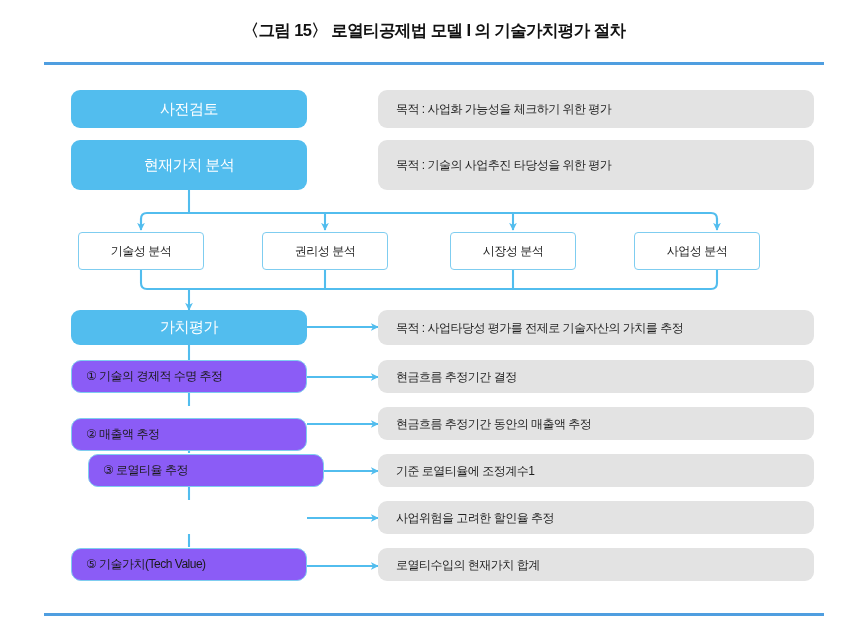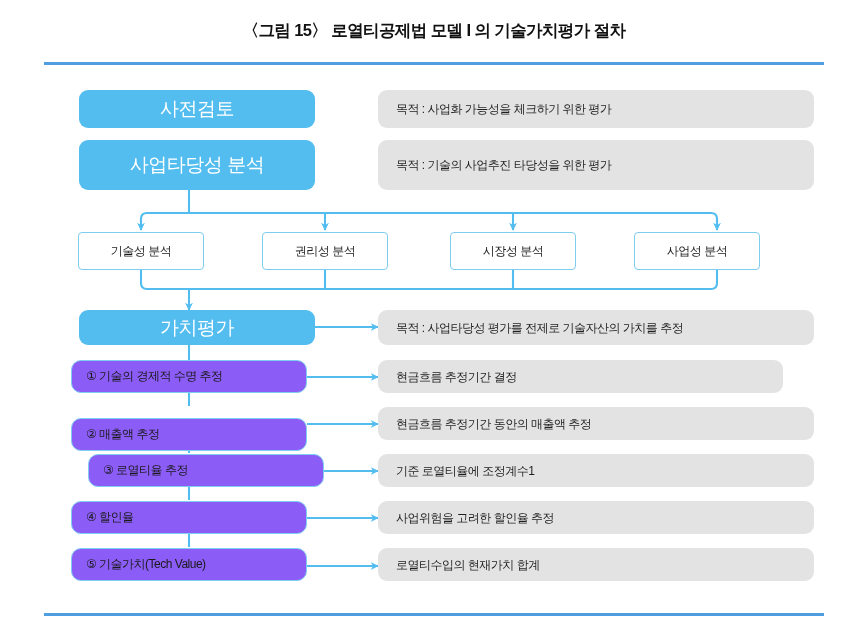--- a/index.html
+++ b/index.html
@@ -67,22 +67,21 @@
     letter-spacing: -0.5px;
     white-space: pre-line;
   }
 
   .node-blue {
     background: #52bdee;
     color: #ffffff;
     border-radius: 9px;
     justify-content: center;
     text-align: center;
-    font-size: 19px;
-    margin-left: 8px;
+    font-size: 15px;
   }
 
   .node-white {
     background: #ffffff;
     border: 1.6px solid #7fcdf0;
     border-radius: 4px;
     color: #1a1a1a;
     justify-content: center;
     text-align: center;
   }
@@ -161,53 +160,52 @@
       <path d="M307,377 L378,377" marker-end="url(#arw)"></path>
       <path d="M307,424 L378,424" marker-end="url(#arw)"></path>
       <path d="M307,471 L378,471" marker-end="url(#arw)"></path>
       <path d="M307,518 L378,518" marker-end="url(#arw)"></path>
       <path d="M307,566 L378,566" marker-end="url(#arw)"></path>
     </g>
   </svg>
 
   <div class="node node-blue" style="left:71px; top:90px; width:236px; height:38px;">사전검토</div>
 
-  <div class="node node-blue" style="left:71px; top:140px; width:236px; height:50px;">사업타당성 분석</div>
+  <div class="node node-blue" style="left:71px; top:140px; width:236px; height:50px;">현재가치 분석</div>
 
   <div class="node node-white" style="left:78px; top:232px; width:126px; height:38px;">기술성 분석</div>
 
   <div class="node node-white" style="left:262px; top:232px; width:126px; height:38px;">권리성 분석</div>
 
   <div class="node node-white" style="left:450px; top:232px; width:126px; height:38px;">시장성 분석</div>
 
   <div class="node node-white" style="left:634px; top:232px; width:126px; height:38px;">사업성 분석</div>
 
   <div class="node node-blue" style="left:71px; top:310px; width:236px; height:35px;">가치평가</div>
 
   <div class="node node-step" style="left:71px; top:360px; width:236px; height:33px;">① 기술의 경제적 수명 추정</div>
 
   <div class="node node-step" style="left:71px; top:418px; width:236px; height:33px;">② 매출액 추정</div>
 
   <div class="node node-step" style="left:88px; top:454px; width:236px; height:33px;">③ 로열티율 추정</div>
 
-  <div class="node node-step" style="left:71px; top:501px; width:236px; height:33px;">④ 할인율</div>
 
   <div class="node node-step" style="left:71px; top:548px; width:236px; height:33px;">⑤ 기술가치(Tech Value)</div>
 
   <div class="node node-gray" style="left:378px; top:90px; width:436px; height:38px;">목적 : 사업화 가능성을 체크하기 위한 평가</div>
 
   <div class="node node-gray two-line" style="left:378px; top:140px; width:436px; height:50px;">
     <div>
       <span class="ind">목적 : 기술의 사업추진 타당성을 위한 평가</span>
     </div>
   </div>
 
   <div class="node node-gray" style="left:378px; top:310px; width:436px; height:35px;">목적 : 사업타당성 평가를 전제로 기술자산의 가치를 추정</div>
 
-  <div class="node node-gray" style="left:378px; top:360px; width:405px; height:33px;">현금흐름 추정기간 결정</div>
+  <div class="node node-gray" style="left:378px; top:360px; width:436px; height:33px;">현금흐름 추정기간 결정</div>
 
   <div class="node node-gray" style="left:378px; top:407px; width:436px; height:33px;">현금흐름 추정기간 동안의 매출액 추정</div>
 
   <div class="node node-gray" style="left:378px; top:454px; width:436px; height:33px;">기준 로열티율에 조정계수1</div>
 
   <div class="node node-gray" style="left:378px; top:501px; width:436px; height:33px;">사업위험을 고려한 할인율 추정</div>
 
   <div class="node node-gray" style="left:378px; top:548px; width:436px; height:33px;">로열티수입의 현재가치 합계</div>
 
 </div>

